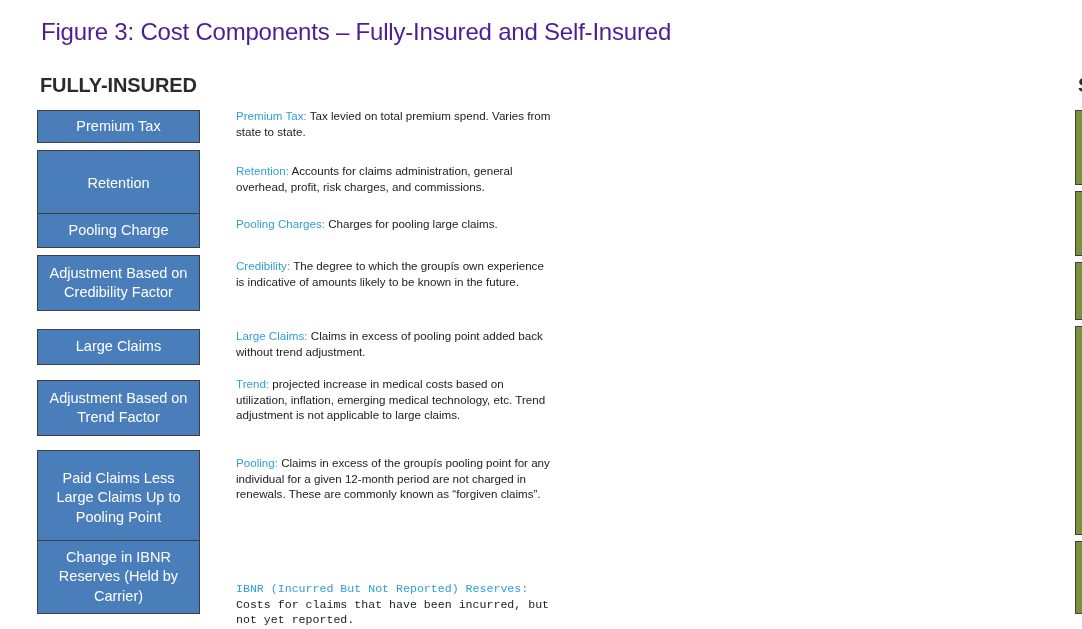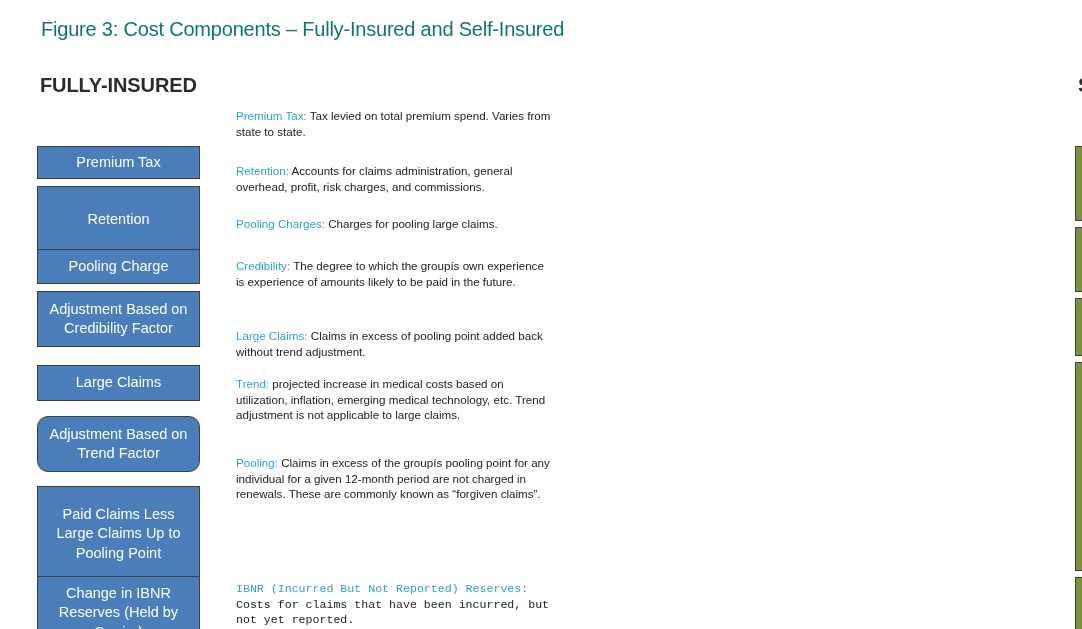--- a/index.html
+++ b/index.html
@@ -17,23 +17,23 @@
     width: 1082px;
     height: 629px;
     background: #ffffff;
   }
 
   
   .figure-title {
     position: absolute;
     left: 41px;
     top: 18px;
-    font-size: 20px;
+    font-size: 24px;
     font-weight: 400;
-    color: #0f766e;
+    color: #4c1d95;
     letter-spacing: -0.2px;
     white-space: nowrap;
   }
 
   
   .col-header {
     position: absolute;
     font-size: 20px;
     font-weight: 700;
     color: #2b2b2b;
@@ -57,21 +57,20 @@
     position: absolute;
     display: flex;
     align-items: center;
     justify-content: center;
     text-align: center;
     color: #ffffff;
     font-size: 14.5px;
     line-height: 1.32;
     border: 1px solid #3f3f3f;
     padding: 2px 8px;
-    margin-top: 36px;
   }
   .box-blue  { background: #4a7ebb; left: 37px; width: 163px; }
   .box-green { background: #76923c; left: 556px; width: 189px; }
 
   
   .desc {
     position: absolute;
     font-size: 11.6px;
     line-height: 1.34;
     color: #222222;
@@ -104,21 +103,21 @@
     </div>
 
     <div class="box box-blue" style="top:255px; height:56px;">
       <span>Adjustment Based on Credibility Factor</span>
     </div>
 
     <div class="box box-blue" style="top:329px; height:36px;">
       <span>Large Claims</span>
     </div>
 
-    <div class="box box-blue" style="top:380px; height:56px;border-radius:11px;">
+    <div class="box box-blue" style="top:380px; height:56px;">
       <span>Adjustment Based on Trend Factor</span>
     </div>
 
     <div class="box box-blue" style="top:450px; height:96px;">
       <span>Paid Claims Less Large Claims Up to Pooling Point</span>
     </div>
 
     <div class="box box-blue" style="top:540px; height:74px;">
       <span>Change in IBNR Reserves (Held by Carrier)</span>
     </div>
@@ -129,21 +128,21 @@
 
     <div class="desc desc-left" style="top:163px;">
       <span class="term-blue">Retention:</span><span> Accounts for claims administration, general overhead, profit, risk charges, and commissions.</span>
     </div>
 
     <div class="desc desc-left" style="top:216px;">
       <span class="term-blue">Pooling Charges:</span><span> Charges for pooling large claims.</span>
     </div>
 
     <div class="desc desc-left" style="top:258px;">
-      <span class="term-blue">Credibility:</span><span> The degree to which the groupís own experience is experience of amounts likely to be paid in the future.</span>
+      <span class="term-blue">Credibility:</span><span> The degree to which the groupís own experience is indicative of amounts likely to be known in the future.</span>
     </div>
 
     <div class="desc desc-left" style="top:328px;">
       <span class="term-blue">Large Claims:</span><span> Claims in excess of pooling point added back without trend adjustment.</span>
     </div>
 
     <div class="desc desc-left" style="top:376px;">
       <span class="term-blue">Trend:</span><span> projected increase in medical costs based on utilization, inflation, emerging medical technology, etc. Trend adjustment is not applicable to large claims.</span>
     </div>
 

